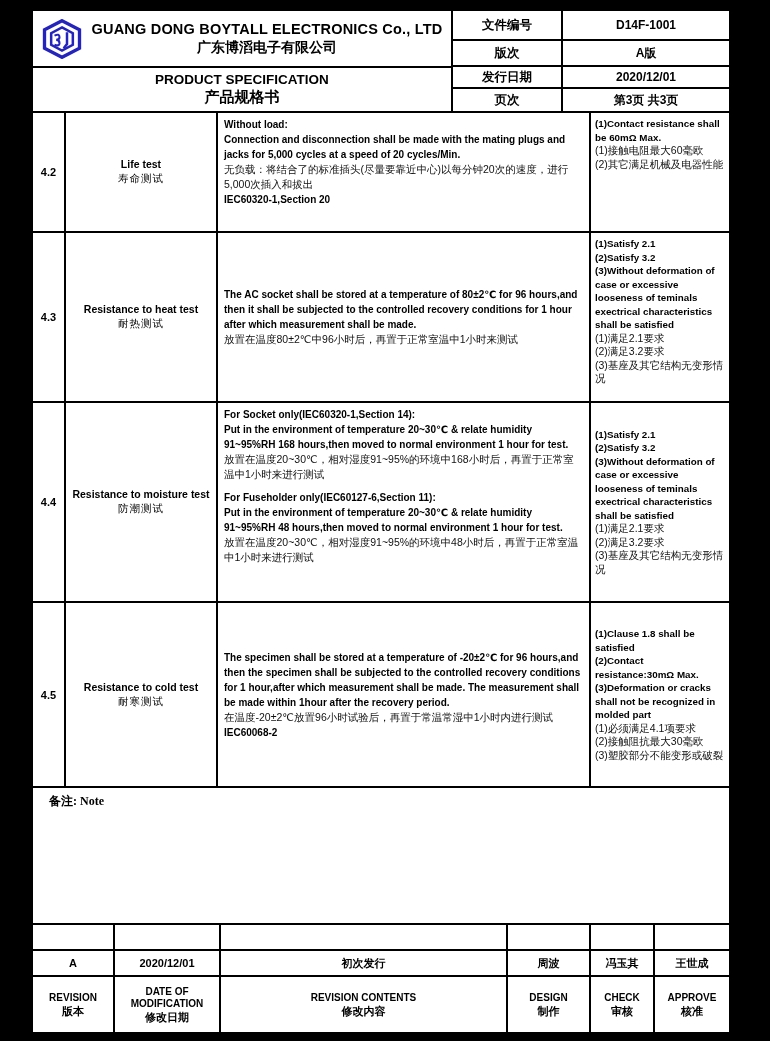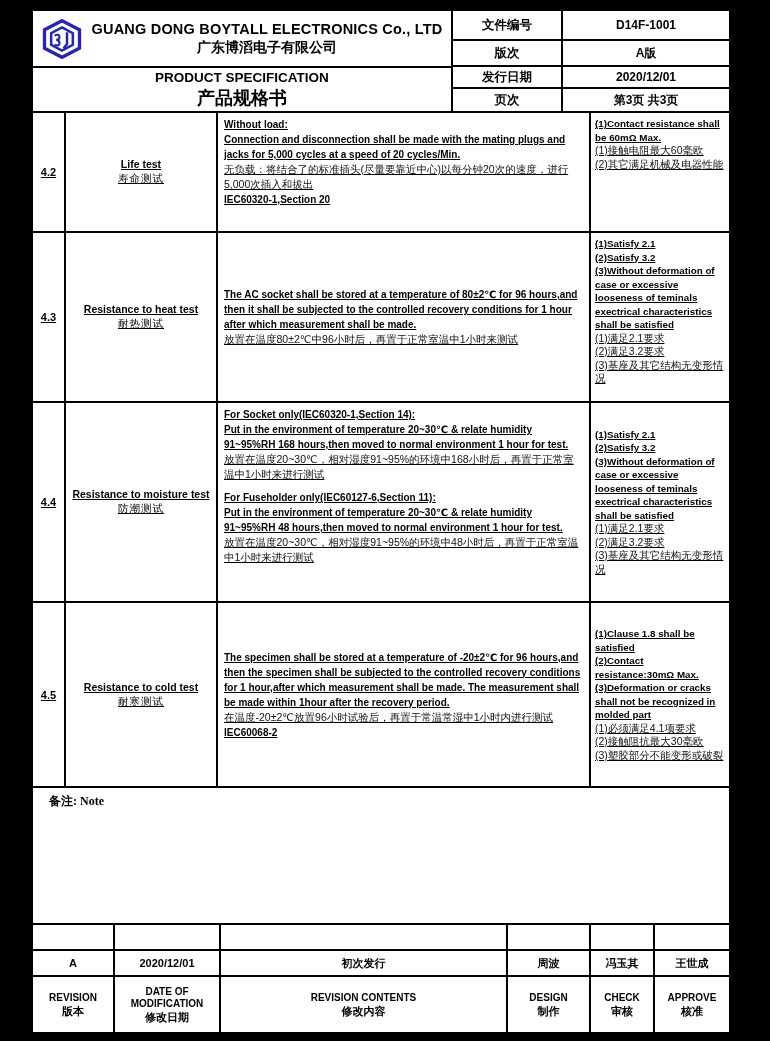--- a/index.html
+++ b/index.html
@@ -10,34 +10,34 @@
   
   .hdr{display:flex;height:102px;border-bottom:2px solid #000;box-sizing:border-box;}
   .hdr-left{width:420px;border-right:2px solid #000;box-sizing:border-box;display:flex;flex-direction:column;}
   .company{height:57px;border-bottom:2px solid #000;box-sizing:border-box;
            display:flex;align-items:center;justify-content:center;gap:10px;}
   .company-names{text-align:center;}
   .company-en{font-size:14.5px;font-weight:700;letter-spacing:.2px;}
   .company-zh{font-size:14px;font-weight:700;margin-top:2px;}
   .spec-title{flex:1;display:flex;flex-direction:column;align-items:center;justify-content:center;}
   .spec-en{font-size:13.5px;font-weight:700;}
-  .spec-zh{font-size:18px;font-weight:700;margin-top:1px;}
+  .spec-zh{font-size:15px;font-weight:700;margin-top:1px;}
   .hdr-right{flex:1;display:flex;flex-direction:column;}
   .meta-row{display:flex;box-sizing:border-box;border-bottom:2px solid #000;}
   .meta-row:last-child{border-bottom:none;}
   .meta-row.r1{height:30px;} .meta-row.r2{height:26px;} .meta-row.r3{height:22px;} .meta-row.r4{flex:1;}
   .meta-label{width:110px;border-right:2px solid #000;box-sizing:border-box;
               display:flex;align-items:center;justify-content:center;
               font-size:12.5px;font-weight:700;}
   .meta-value{flex:1;display:flex;align-items:center;justify-content:center;
               font-size:12px;font-weight:700;}
   
   .trow{display:flex;border-bottom:2px solid #000;box-sizing:border-box;}
   .trow.h42{height:120px;} .trow.h43{height:170px;} .trow.h44{height:200px;} .trow.h45{height:185px;}
-  .c{box-sizing:border-box;border-right:2px solid #000;text-decoration:underline;}
+  .c{box-sizing:border-box;border-right:2px solid #000;}
   .c:last-child{border-right:none;}
   .c-no{width:33px;display:flex;align-items:center;justify-content:center;
         font-size:11px;font-weight:700;}
   .c-name{width:152px;display:flex;flex-direction:column;align-items:center;justify-content:center;text-align:center;padding:0 4px;}
   .name-en{font-size:10.5px;font-weight:700;}
   .name-zh{font-size:10.5px;margin-top:2px;letter-spacing:1px;}
   .c-desc{width:373px;padding:4px 6px;overflow:hidden;display:flex;flex-direction:column;}
   .c-req{flex:1;padding:4px 4px;overflow:hidden;display:flex;flex-direction:column;}
   .vc{justify-content:center;}
   .c-desc .line{font-size:10px;line-height:15px;min-height:8px;}

